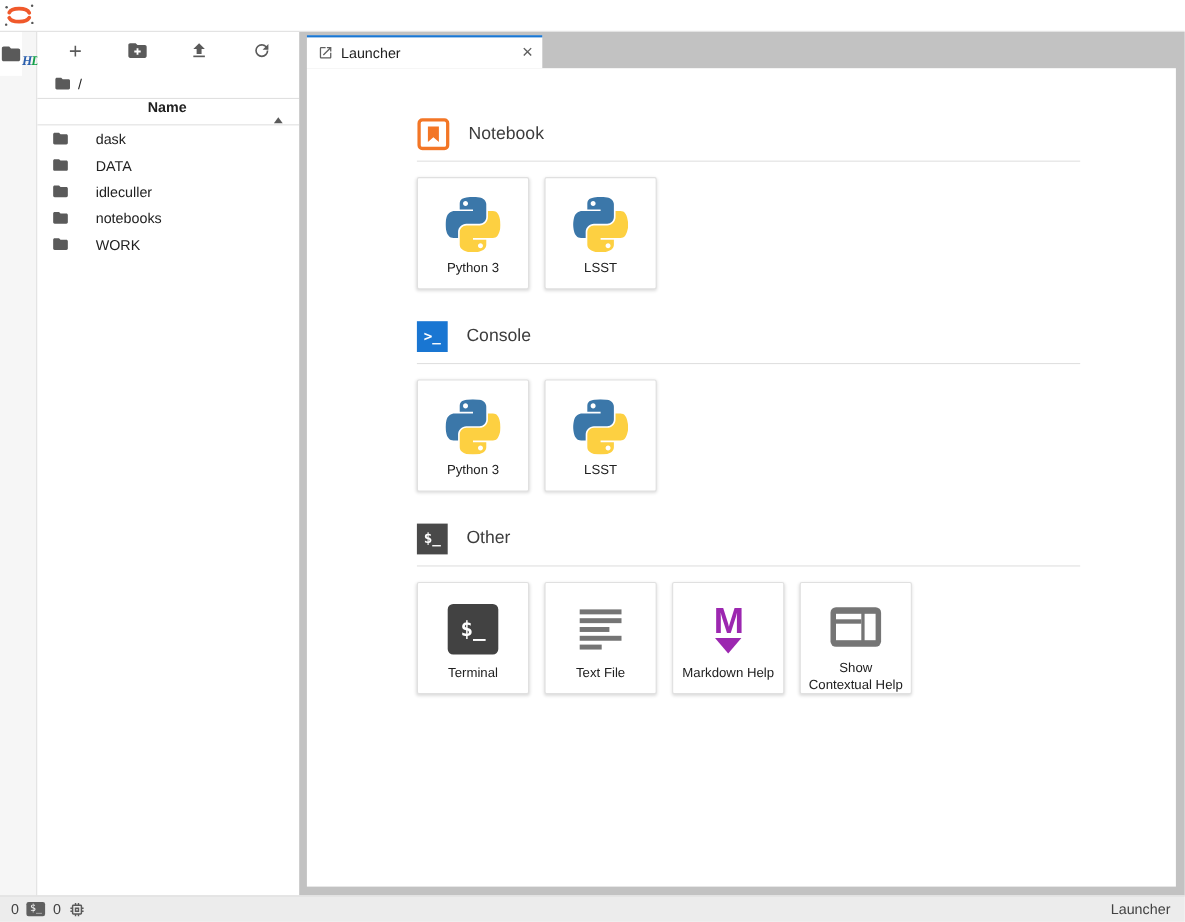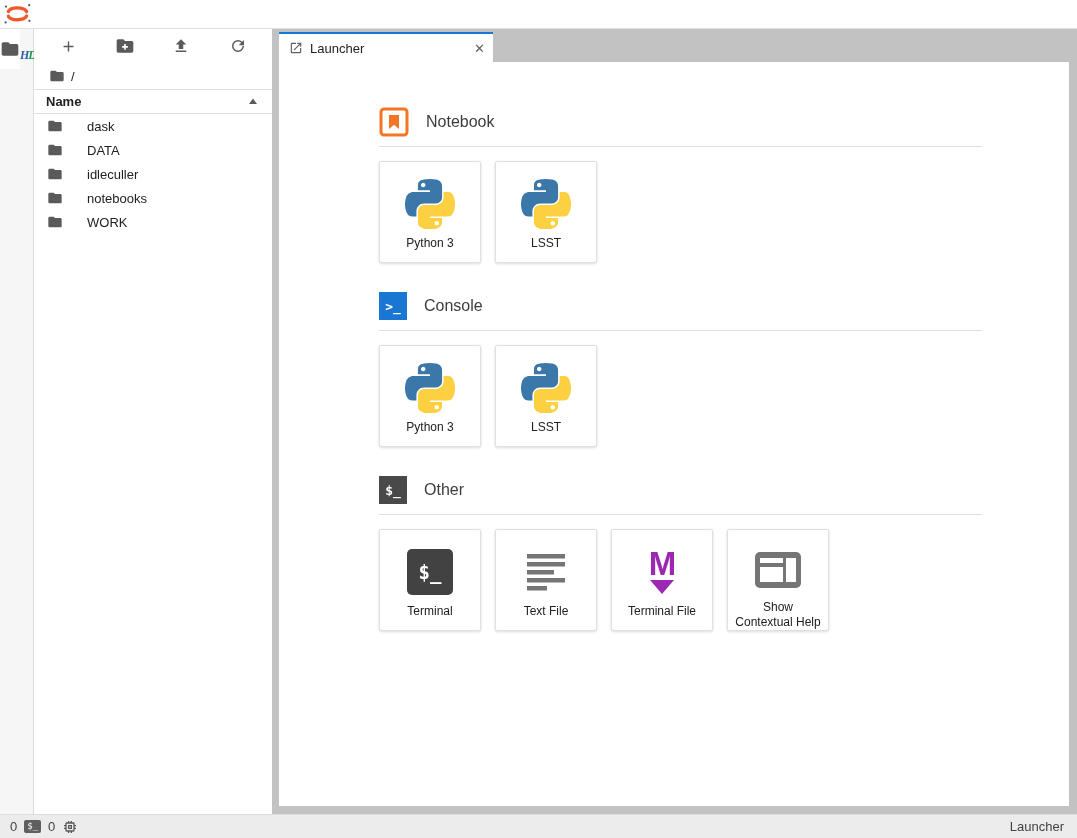--- a/index.html
+++ b/index.html
@@ -21,21 +21,21 @@
   .sidebar-item{height:53px;display:flex;align-items:center;justify-content:center;cursor:pointer;}
   .sidebar-item.first{height:40px;margin-bottom:12px;}
   .sidebar-item.active{background:#fff;}
   .sb-icon{display:flex;align-items:center;justify-content:center;}
   
   #filebrowser{width:238px;background:#fff;flex:none;display:flex;flex-direction:column;font-size:13px;}
   .fb-toolbar{height:34px;display:flex;align-items:center;justify-content:space-around;padding:0 6px;}
   .fb-btn{width:34px;height:26px;display:flex;align-items:center;justify-content:center;cursor:pointer;}
   .fb-breadcrumb{height:26px;display:flex;align-items:center;gap:6px;padding-left:15px;color:#212121;}
   .fb-header{height:23px;border-top:1px solid #e0e0e0;border-bottom:1px solid #e0e0e0;
-    display:flex;align-items:center;padding:0 14px 0 12px;font-weight:bold;color:#212121;cursor:pointer;}
+    display:flex;align-items:center;padding:0 14px 0 12px;font-weight:bold;color:#212121;cursor:pointer;flex-direction:column;}
   .fb-header .caret{margin-left:auto;display:flex;}
   .fb-item{height:24px;display:flex;align-items:center;gap:24px;padding-left:13px;cursor:pointer;}
   .fb-label{color:#212121;}
   
   #dock{flex:1;background:#c2c2c2;display:flex;flex-direction:column;padding:0 8px 8px 7px;min-width:0;}
   #tabbar{height:33px;display:flex;align-items:flex-end;flex:none;}
   .tab{width:214px;height:30px;background:#fff;border-top:2px solid #1976d2;box-sizing:border-box;
     display:flex;align-items:center;gap:7px;padding:0 8px 0 10px;font-size:13px;color:#212121;cursor:pointer;}
   .tab-close{margin-left:auto;color:#5f5f5f;font-size:13px;cursor:pointer;}
   #launcher{flex:1;background:#fff;overflow:hidden;padding:45px 16px 0 100px;box-sizing:border-box;}
@@ -349,21 +349,21 @@
               </div>
     <div class="card-label">Text File</div>
   </div>
             <div class="card">
     <div class="card-icon">
                 <div style="display:flex;flex-direction:column;align-items:center;line-height:0.82">
                   <span style="font-weight:bold;font-size:33px;color:#9c27b0;letter-spacing:-1px">M</span>
                   <span style="width:0;height:0;border-left:12px solid transparent;border-right:12px solid transparent;border-top:14px solid #9c27b0;margin-top:2px"></span>
                 </div>
               </div>
-    <div class="card-label">Terminal File</div>
+    <div class="card-label">Markdown Help</div>
   </div>
             <div class="card">
     <div class="card-icon">
                 <svg width="50" height="38" viewBox="0 0 50 38">
                   <rect x="2" y="1" width="46" height="36" rx="5" fill="#757575"></rect>
                   <rect x="7" y="7" width="23" height="24" fill="#fff"></rect>
                   <rect x="33" y="7" width="10" height="24" fill="#fff"></rect>
                   <rect x="7" y="12" width="23" height="4" fill="#757575"></rect>
                 </svg>
               </div>

